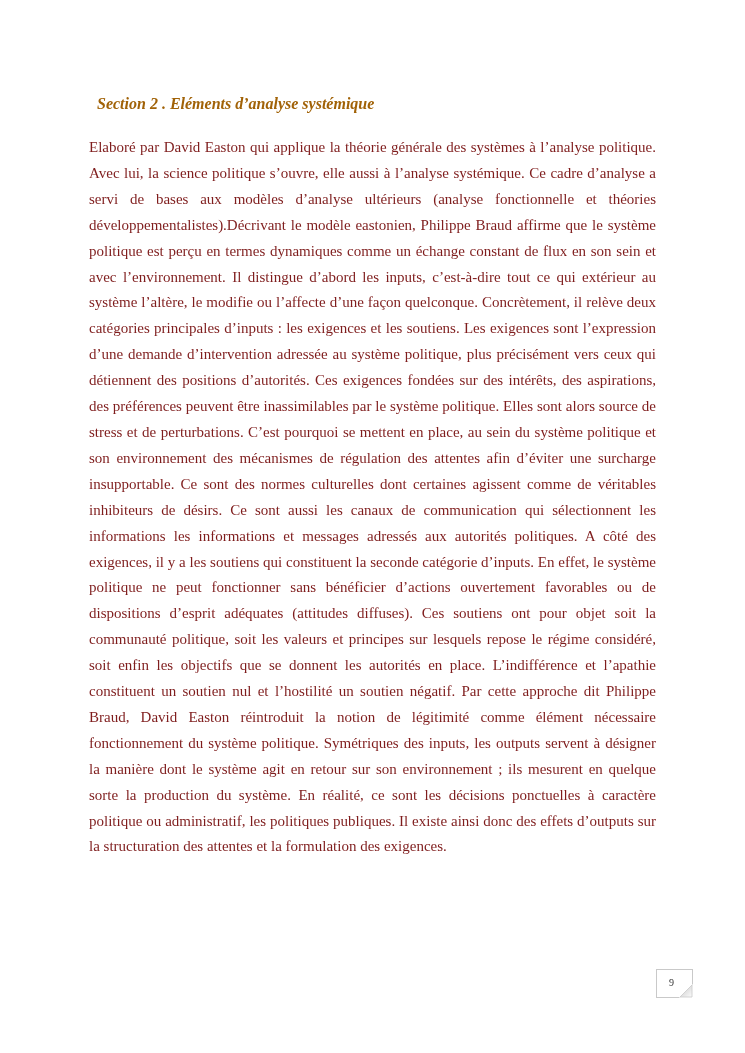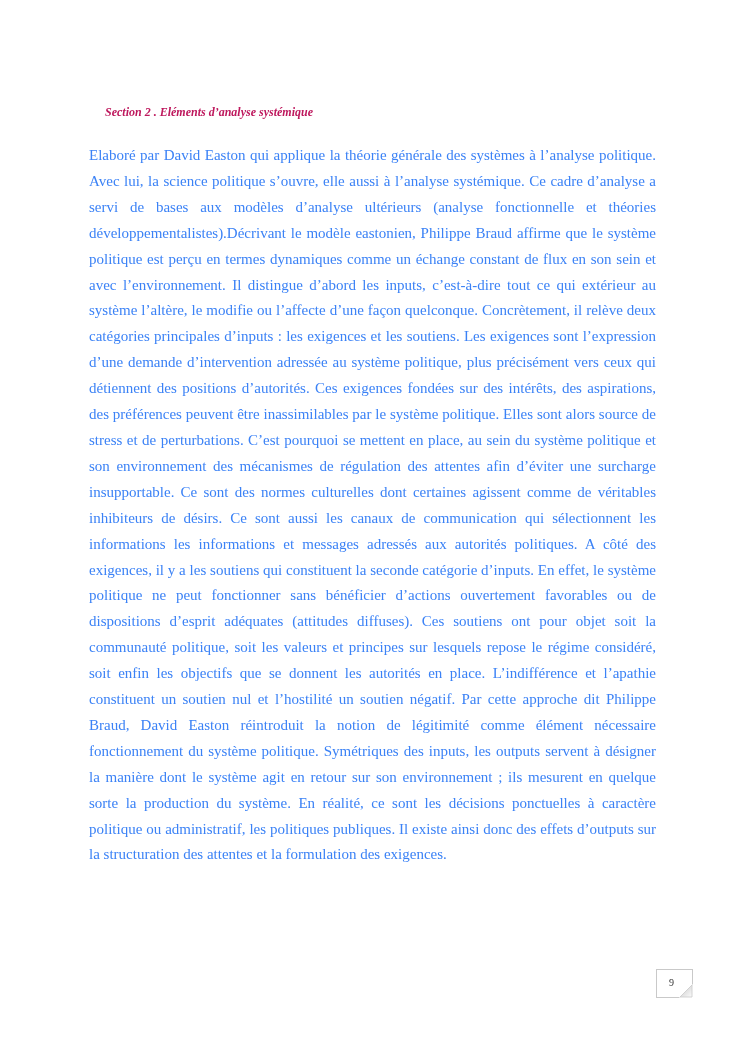--- a/index.html
+++ b/index.html
@@ -16,33 +16,33 @@
     color: #1a1a1a;
     overflow: hidden;
   }
   .content {
     position: absolute;
     left: 89px;
     top: 86px;
     width: 567px;
   }
   .heading {
-    margin: 16px;
-    font-size: 12px;
+    margin: 8px;
+    font-size: 16px;
     line-height: 20px;
     font-weight: bold;
     font-style: italic;
-    color: #be185d;
+    color: #a16207;
   }
   .body-text {
     margin: 21px 0 0 0;
     font-size: 15px;
     line-height: 25.9px;
     text-align: justify;
-    color: #3b82f6;
+    color: #7f1d1d;
   }
   .page-number-badge {
     position: absolute;
     left: 656px;
     top: 969px;
     width: 37px;
     height: 29px;
     background: #ffffff;
     border: 1px solid #c9c9c9;
     box-sizing: border-box;

